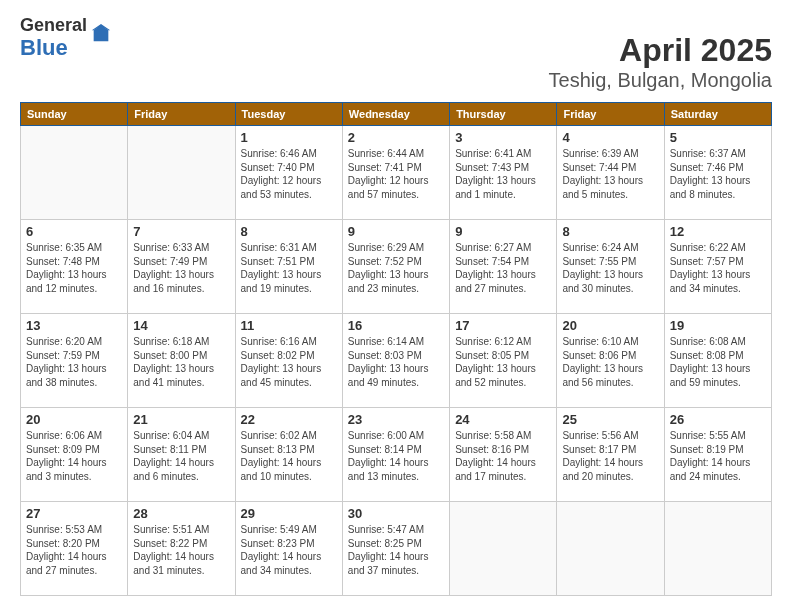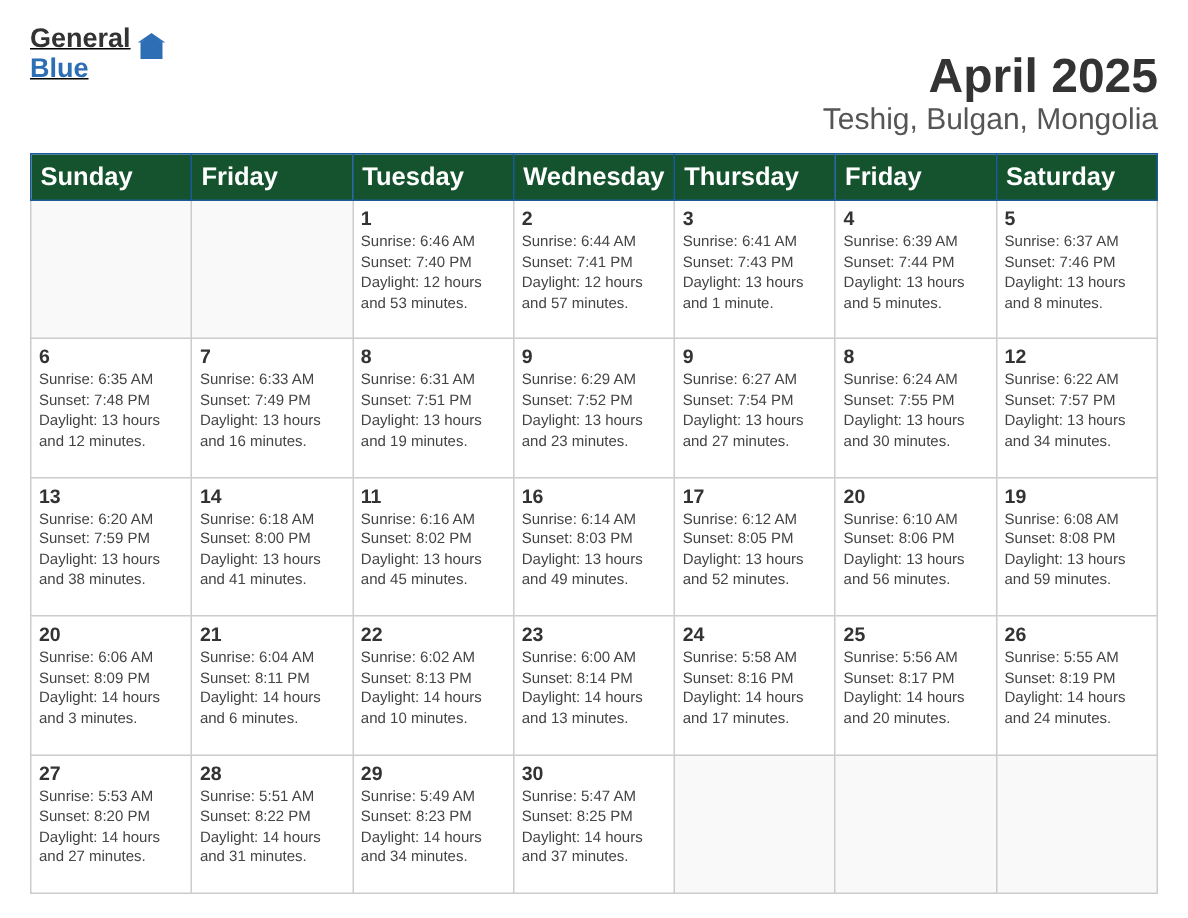--- a/index.html
+++ b/index.html
@@ -24,29 +24,28 @@
       margin-bottom: 10px;
     }
     .logo {
       display: flex;
       align-items: center;
     }
     .logo-text {
       display: flex;
       flex-direction: column;
       line-height: 1.1;
-      text-decoration: underline;
     }
     .logo-general {
       font-size: 18px;
       font-weight: bold;
       color: #333;
     }
     .logo-blue {
-      font-size: 18px;
+      font-size: 22px;
       font-weight: bold;
       color: #2e6eb5;
     }
     .logo-icon {
       width: 22px;
       height: 22px;
       margin-left: 3px;
       margin-top: -8px;
     }
     .title-block {
@@ -63,25 +62,25 @@
       color: #555;
     }
     .calendar {
       flex: 1;
       border: 1px solid #ccc;
       border-collapse: collapse;
       width: 100%;
       table-layout: fixed;
     }
     .calendar th {
-      background-color: #14532d;
+      background-color: #a16207;
       color: #fff;
       text-align: left;
       padding: 5px 6px;
-      font-size: 17px;
+      font-size: 11px;
       font-weight: bold;
       border: 1px solid #1a5a9a;
     }
     .calendar td {
       border: 1px solid #ccc;
       vertical-align: top;
       padding: 4px 5px;
       font-size: 10.5px;
       color: #333;
       height: 86px;

